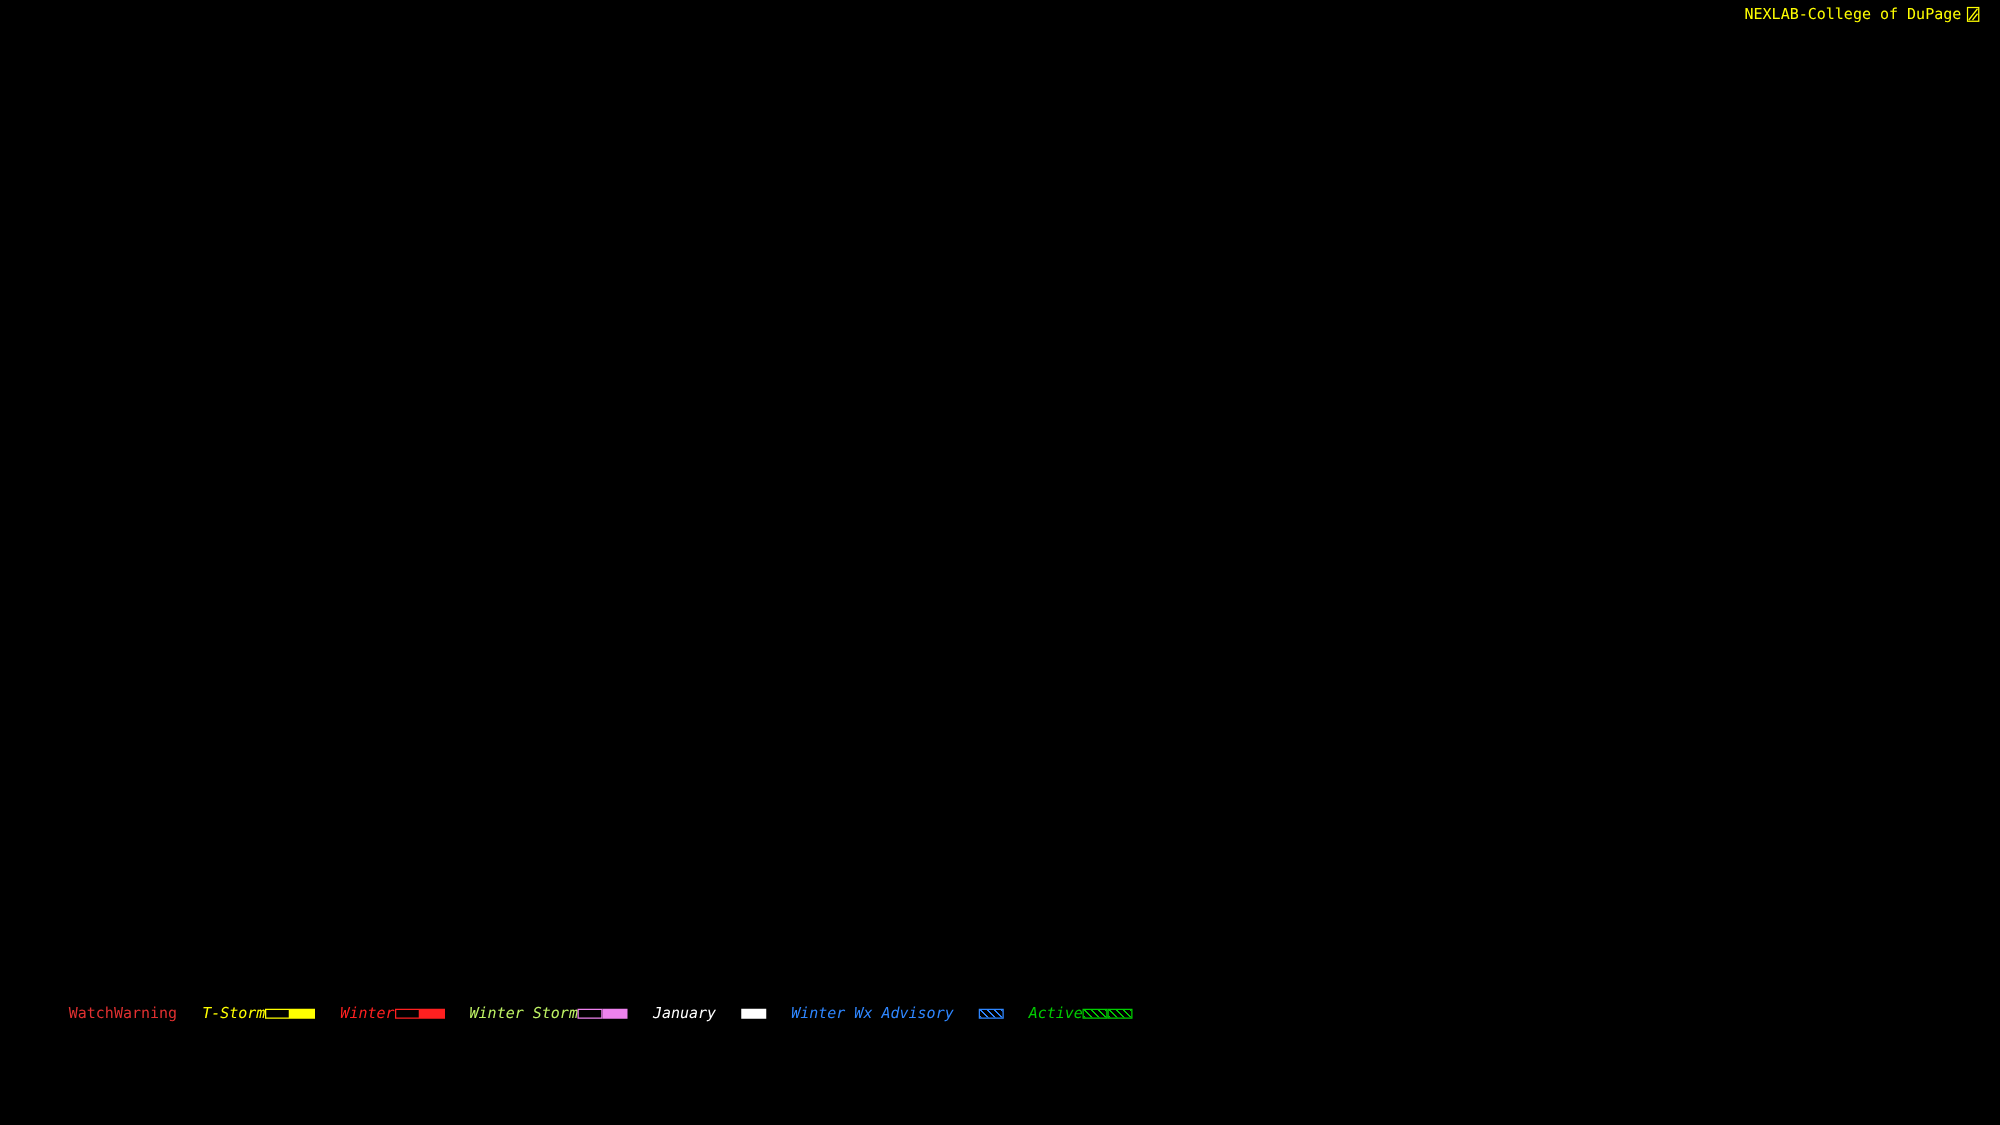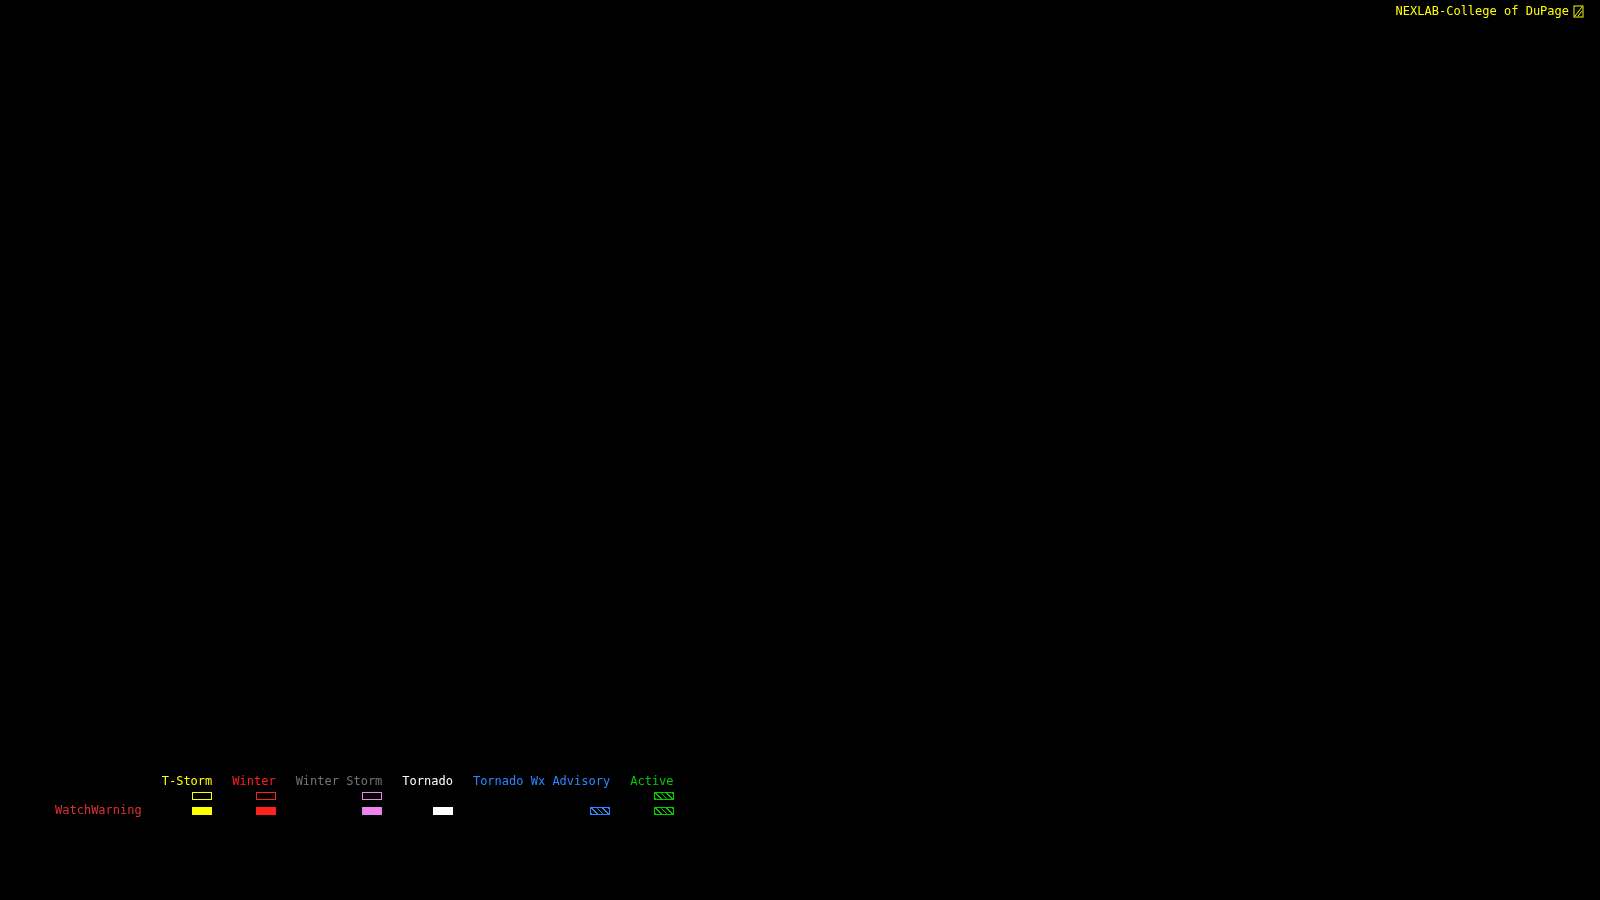--- a/index.html
+++ b/index.html
@@ -57,22 +57,22 @@
     display: flex;
     justify-content: flex-end;
   }
   .legend-rowlabels .rl {
     height: 15px;
     line-height: 15px;
     white-space: nowrap;
   }
   .legend-col {
     display: flex;
-    flex-direction: column;
-    align-items: flex-end;
+    align-items: flex-start;
+    font-style: italic;
   }
   .legend-col-label {
     height: 14px;
     line-height: 14px;
     white-space: nowrap;
   }
   .legend-box-row {
     height: 15px;
     display: flex;
     align-items: center;
@@ -122,39 +122,39 @@
         <div class="legend-col">
           <div class="legend-col-label" style="color: rgb(255, 32, 32);">Winter</div>
           <div class="legend-box-row">
             <span class="legend-box" style="border: 1px solid rgb(255, 32, 32);"></span>
           </div>
           <div class="legend-box-row">
             <span class="legend-box" style="background: rgb(255, 32, 32);"></span>
           </div>
         </div>
         <div class="legend-col">
-          <div class="legend-col-label" style="color: #737373;">Winter Storm</div>
+          <div class="legend-col-label" style="color: #bef264;">Winter Storm</div>
           <div class="legend-box-row">
             <span class="legend-box" style="border: 1px solid rgb(238, 130, 238);"></span>
           </div>
           <div class="legend-box-row">
             <span class="legend-box" style="background: rgb(238, 130, 238);"></span>
           </div>
         </div>
         <div class="legend-col">
-          <div class="legend-col-label" style="color: rgb(255, 255, 255);">Tornado</div>
+          <div class="legend-col-label" style="color: rgb(255, 255, 255);">January</div>
           <div class="legend-box-row">
             <span class="legend-box" style="visibility: hidden;"></span>
           </div>
           <div class="legend-box-row">
             <span class="legend-box" style="background: rgb(255, 255, 255);"></span>
           </div>
         </div>
         <div class="legend-col">
-          <div class="legend-col-label" style="color: rgb(46, 134, 255);">Tornado Wx Advisory</div>
+          <div class="legend-col-label" style="color: rgb(46, 134, 255);">Winter Wx Advisory</div>
           <div class="legend-box-row">
             <span class="legend-box" style="visibility: hidden;"></span>
           </div>
           <div class="legend-box-row">
             <span class="legend-box" style="border: 1px solid rgb(46, 134, 255); background-image: repeating-linear-gradient(45deg, rgb(46, 134, 255) 0px, rgb(46, 134, 255) 1px, transparent 1px, transparent 4px);"></span>
           </div>
         </div>
         <div class="legend-col">
           <div class="legend-col-label" style="color: rgb(0, 204, 0);">Active</div>
           <div class="legend-box-row">

